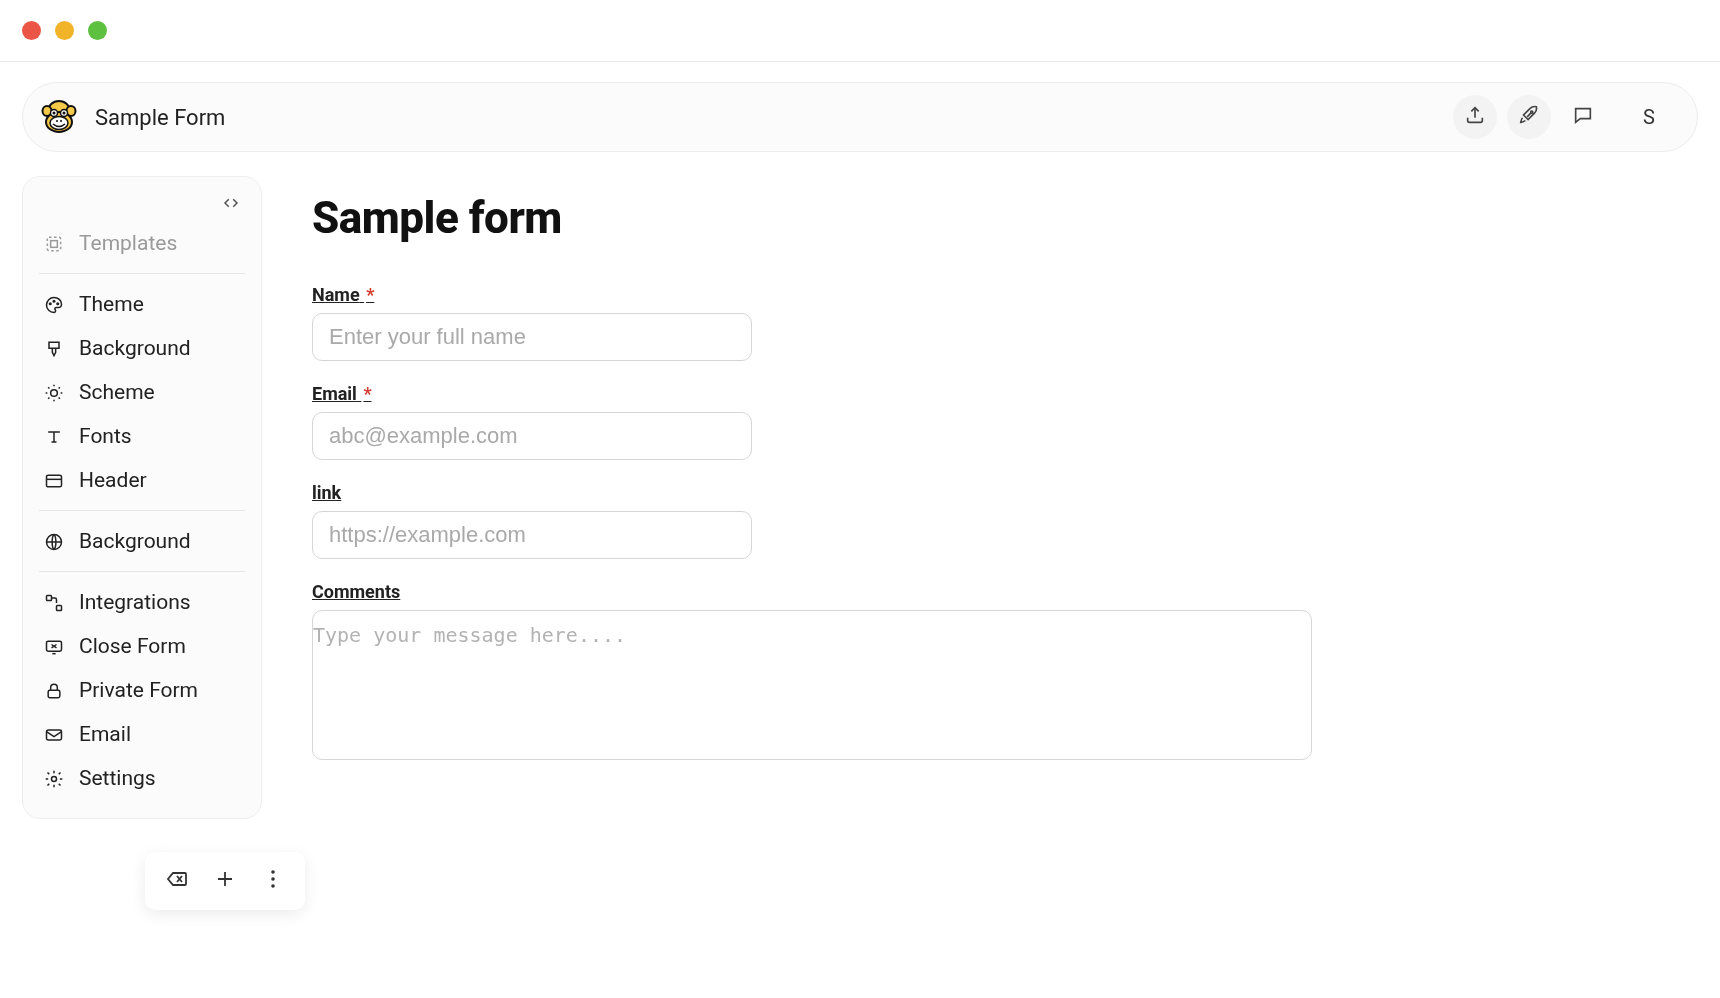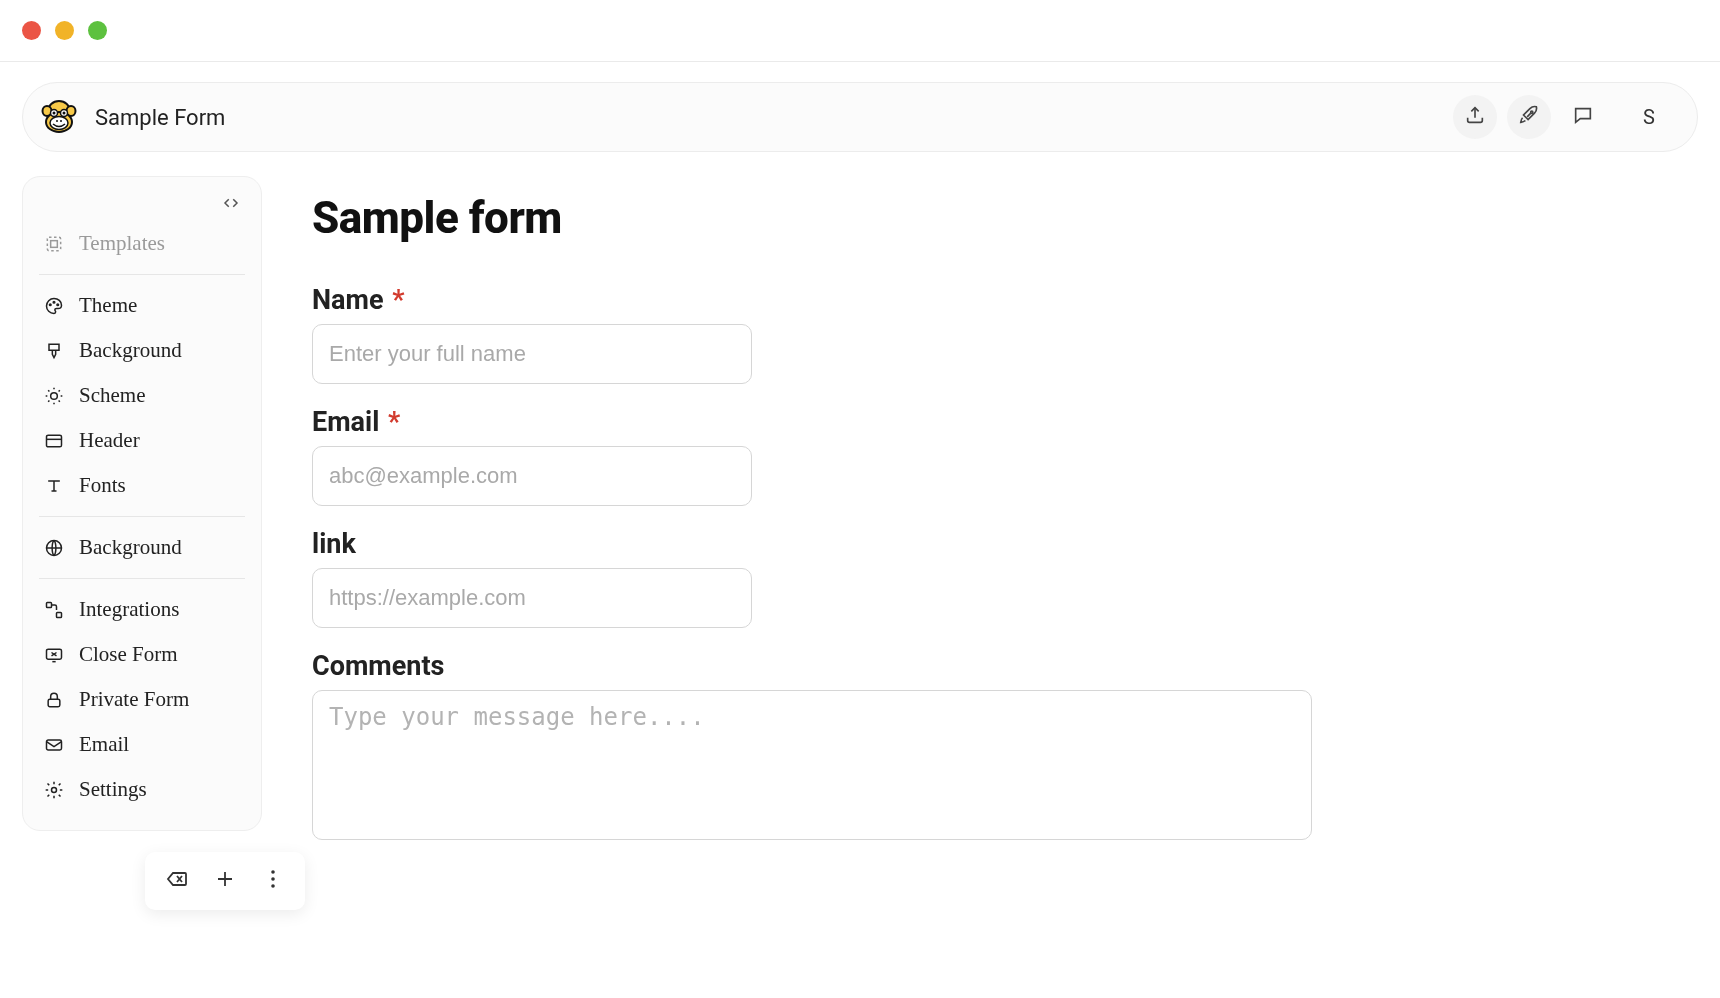--- a/index.html
+++ b/index.html
@@ -76,27 +76,26 @@
     position: relative;
   }
   .sidebar-top-row {
     display: flex; justify-content: flex-end;
     padding-right: 4px; padding-bottom: 4px;
   }
   .code-toggle { width: 24px; height: 24px; display:flex;align-items:center;justify-content:center; cursor:pointer;}
   .code-toggle svg { width: 18px; height: 18px; stroke:#555; fill:none; stroke-width:2; }
 
   .side-item {
-    display: flex; align-items: center; gap: 14px;
+    display: flex; align-items: flex-end; gap: 14px;
     padding: 10px 6px;
     font-size: 21px;
     color: #222;
     cursor: pointer;
     border-radius: 8px;
-    font-family: Liberation Serif, serif;
   }
   .side-item.muted { color: #9a9a9a; }
   .side-item .ic { width: 22px; height: 22px; display:flex;align-items:center;justify-content:center; flex:0 0 22px; }
   .side-item .ic svg { width: 20px; height: 20px; stroke: currentColor; fill: none; stroke-width: 1.8; }
   .side-divider {
     height: 1px; background: #e6e6e6; margin: 8px 2px;
   }
 
   
   .floating-toolbar {
@@ -127,43 +126,44 @@
   .form-title {
     font-size: 44px;
     font-weight: 800;
     margin: 6px 0 40px 0;
     letter-spacing: -0.5px;
   }
   .field {
     margin-bottom: 22px;
   }
   .field-label {
-    font-size: 27px; font-weight: 700; color: #222;
+    font-size: 18px; font-weight: 700; color: #222;
     margin-bottom: 8px;
+    text-decoration: underline;
   }
   .req { color: #d23b2e; font-weight: 700; margin-left: 2px; }
   .text-input {
     width: 440px;
-    height: 60px;
+    height: 48px;
     border: 1px solid #d6d6d6;
     border-radius: 10px;
     padding: 0 16px;
     font-size: 22px;
     color: #333;
     outline: none;
     background: #fff;
   }
   .text-input::placeholder { color: #a9a9a9; }
   .textarea {
     width: 1000px;
     height: 150px;
     border: 1px solid #d6d6d6;
     border-radius: 10px;
-    padding: 12px 16px;
-    font-size: 24px;
+    padding: 12px 0;
+    font-size: 20px;
     font-family: ui-monospace, Menlo, Consolas, monospace;
     color: #3b82f6;
     resize: none;
     outline: none;
   }
   .textarea::placeholder { color: #b3b3b3; }
 </style>
 </head>
 <body>
 
@@ -273,35 +273,35 @@
           <svg viewBox="0 0 24 24">
             <circle cx="12" cy="12" r="4"></circle>
             <path d="M12 2v2M12 20v2M4 12H2M22 12h-2M5 5l1.5 1.5M17.5 17.5L19 19M5 19l1.5-1.5M17.5 6.5L19 5"></path>
           </svg>
         </span>
       <span>Scheme</span>
     </div>
     <div class="side-item">
       <span class="ic">
           <svg viewBox="0 0 24 24">
-            <rect x="3" y="5" width="18" height="14" rx="2"></rect>
-            <path d="M3 10h18"></path>
-          </svg>
-        </span>
-      <span>Header</span>
-    </div>
-    <div class="side-item">
-      <span class="ic">
-          <svg viewBox="0 0 24 24">
             <path d="M5 6h14"></path>
             <path d="M12 6v12"></path>
             <path d="M9 18h6"></path>
           </svg>
         </span>
       <span>Fonts</span>
+    </div>
+    <div class="side-item">
+      <span class="ic">
+          <svg viewBox="0 0 24 24">
+            <rect x="3" y="5" width="18" height="14" rx="2"></rect>
+            <path d="M3 10h18"></path>
+          </svg>
+        </span>
+      <span>Header</span>
     </div>
     <div class="side-divider"></div>
 
     <div class="side-item">
       <span class="ic">
           <svg viewBox="0 0 24 24">
             <circle cx="12" cy="12" r="9"></circle>
             <path d="M3 12h18"></path>
             <path d="M12 3c3 3 3 15 0 18"></path>
             <path d="M12 3c-3 3-3 15 0 18"></path>

